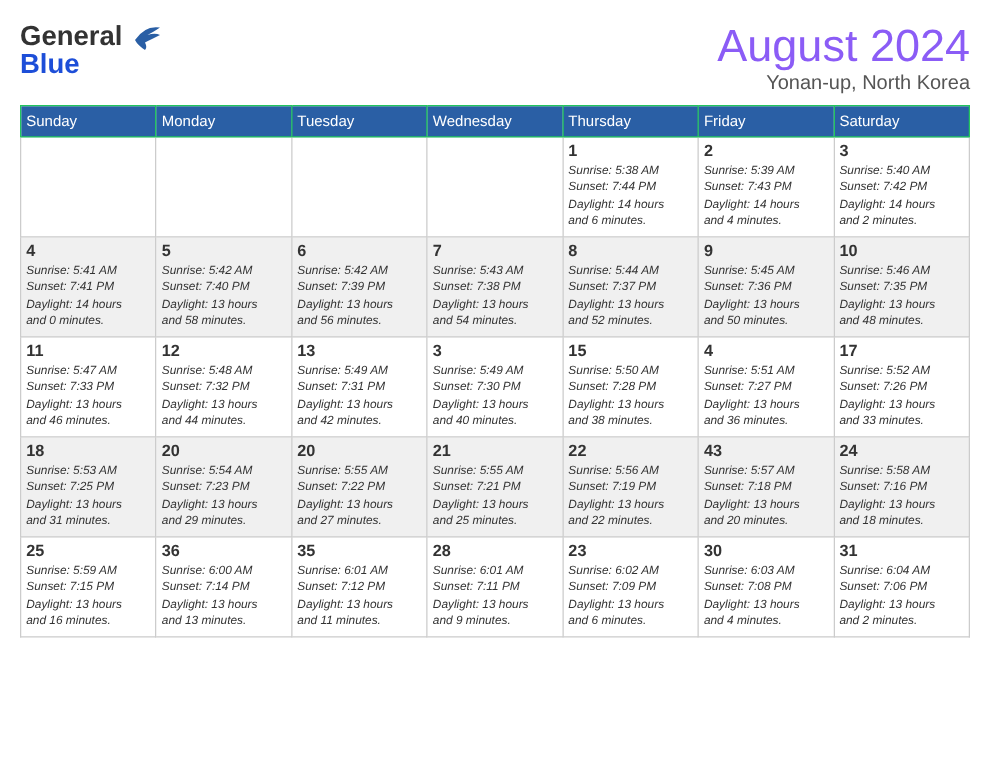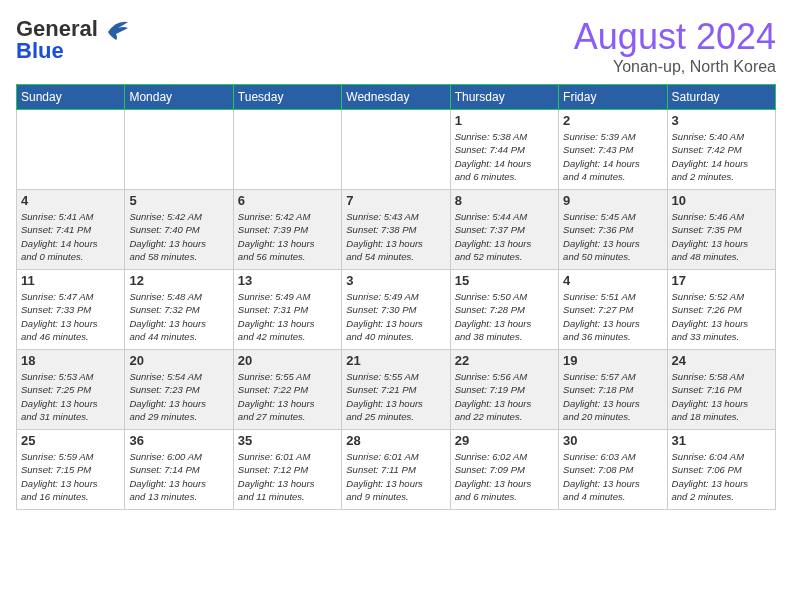--- a/index.html
+++ b/index.html
@@ -206,21 +206,21 @@
         </td>
         <td>
           <span class="day-num">21</span>
           <div class="day-detail">Sunrise: 5:55 AM<br>Sunset: 7:21 PM<br>Daylight: 13 hours<br>and 25 minutes.</div>
         </td>
         <td>
           <span class="day-num">22</span>
           <div class="day-detail">Sunrise: 5:56 AM<br>Sunset: 7:19 PM<br>Daylight: 13 hours<br>and 22 minutes.</div>
         </td>
         <td>
-          <span class="day-num">19</span>
+          <span class="day-num">43</span>
           <div class="day-detail">Sunrise: 5:57 AM<br>Sunset: 7:18 PM<br>Daylight: 13 hours<br>and 20 minutes.</div>
         </td>
         <td>
           <span class="day-num">24</span>
           <div class="day-detail">Sunrise: 5:58 AM<br>Sunset: 7:16 PM<br>Daylight: 13 hours<br>and 18 minutes.</div>
         </td>
       </tr>
       <tr>
         <td>
           <span class="day-num">25</span>
@@ -232,21 +232,21 @@
         </td>
         <td>
           <span class="day-num">35</span>
           <div class="day-detail">Sunrise: 6:01 AM<br>Sunset: 7:12 PM<br>Daylight: 13 hours<br>and 11 minutes.</div>
         </td>
         <td>
           <span class="day-num">28</span>
           <div class="day-detail">Sunrise: 6:01 AM<br>Sunset: 7:11 PM<br>Daylight: 13 hours<br>and 9 minutes.</div>
         </td>
         <td>
-          <span class="day-num">29</span>
+          <span class="day-num">23</span>
           <div class="day-detail">Sunrise: 6:02 AM<br>Sunset: 7:09 PM<br>Daylight: 13 hours<br>and 6 minutes.</div>
         </td>
         <td>
           <span class="day-num">30</span>
           <div class="day-detail">Sunrise: 6:03 AM<br>Sunset: 7:08 PM<br>Daylight: 13 hours<br>and 4 minutes.</div>
         </td>
         <td>
           <span class="day-num">31</span>
           <div class="day-detail">Sunrise: 6:04 AM<br>Sunset: 7:06 PM<br>Daylight: 13 hours<br>and 2 minutes.</div>
         </td>

